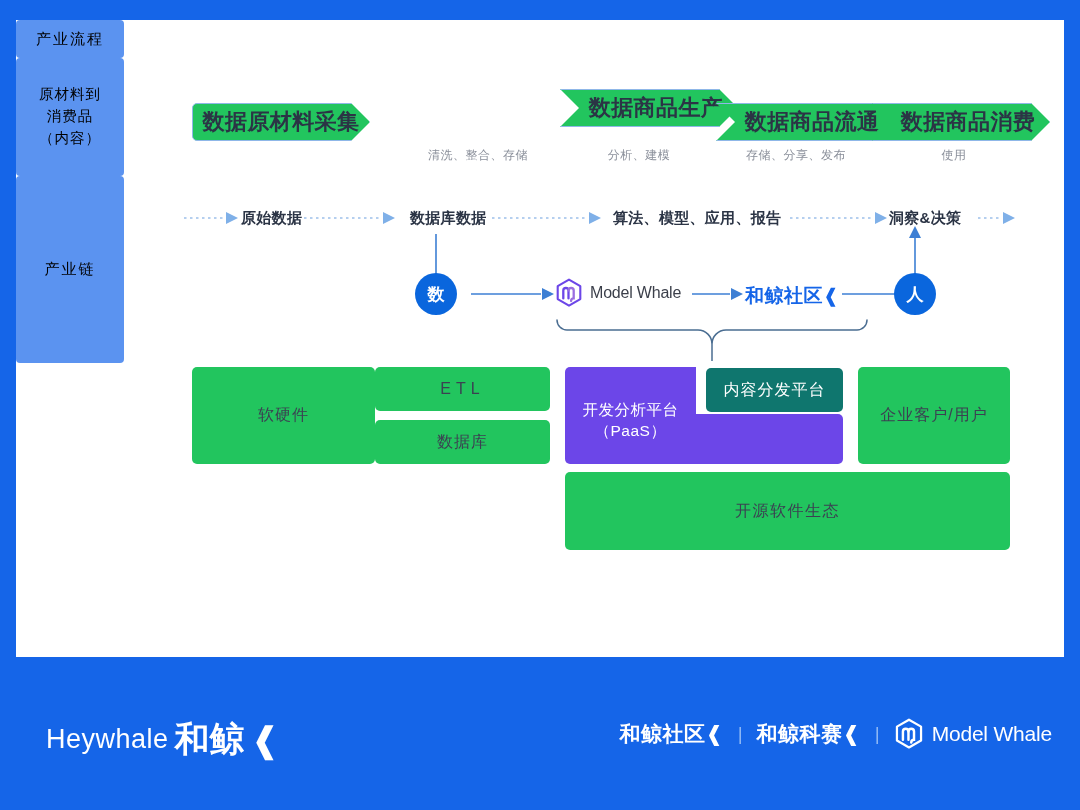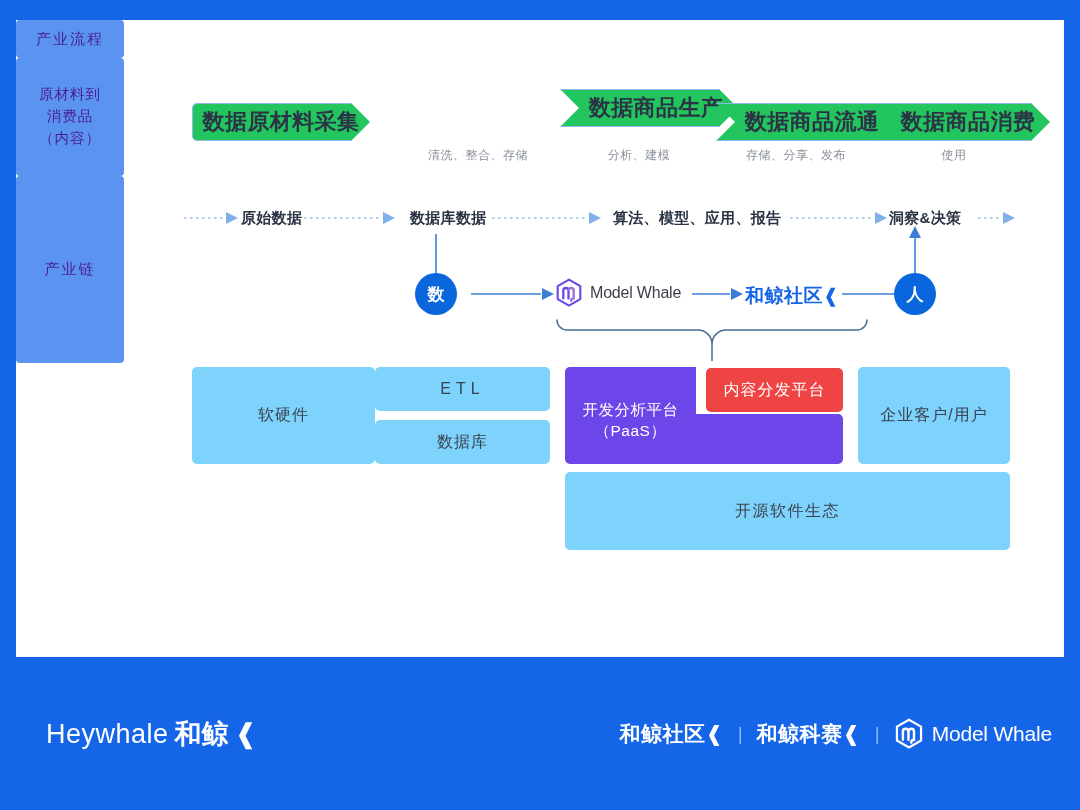--- a/index.html
+++ b/index.html
@@ -18,21 +18,21 @@
     background: #ffffff;
   }
 
   
   .abs { position: absolute; }
 
   
   .row-label {
     background: #5b93f0;
     border-radius: 4px;
-    color: #4c1d95;
+    color: #000000;
     display: flex; align-items: center; justify-content: center;
     text-align: center;
     letter-spacing: 2px;
     font-size: 15px;
     line-height: 1.5;
   }
   .chev {
     position: absolute;
     height: 38px;
     border: 1.3px solid #8fb7e8;
@@ -80,21 +80,21 @@
     font-size: 19px;
     font-weight: bold;
     color: #1565e8;
     white-space: nowrap;
     letter-spacing: 0.5px;
   }
 
   
   .lblue-box {
     position: absolute;
-    background: #7dd3fc;
+    background: #22c55e;
     border-radius: 5px;
     display: flex; align-items: center; justify-content: center;
     font-size: 16px;
     color: #3b4252;
     letter-spacing: 1px;
     text-align: center;
   }
   .paas-box {
     position: absolute;
     background: #6c46e8;
@@ -104,41 +104,41 @@
     position: absolute;
     color: #fff;
     font-size: 15.5px;
     text-align: center;
     line-height: 1.35;
     white-space: nowrap;
     letter-spacing: 0.5px;
   }
   .cdp-box {
     position: absolute;
-    background: #ef4444;
+    background: #0f766e;
     border-radius: 5px;
     color: #fff;
     display: flex; align-items: center; justify-content: center;
     font-size: 16px;
     letter-spacing: 1px;
   }
 
   
   #footer {
     position: absolute; left: 0; top: 657px;
     width: 1080px; height: 153px;
     color: #fff;
   }
   .logo-left {
     position: absolute; left: 46px; top: 716px;
     display: flex; align-items: center; gap: 6px;
     color: #fff;
   }
   .hw-latin { font-size: 27px; letter-spacing: 0.5px; font-weight: 300; }
-  .hw-cn    { font-size: 27px; font-weight: bold; letter-spacing: 0px; }
+  .hw-cn    { font-size: 35px; font-weight: bold; letter-spacing: 0px; }
   .logo-right {
     position: absolute; right: 28px; top: 718px;
     display: flex; align-items: center; gap: 14px;
     color: #fff;
   }
   .fr-item { font-size: 21px; font-weight: bold; letter-spacing: 0.5px; white-space: nowrap; }
   .fr-div { color: #8fb8f5; font-size: 19px; font-weight: 300; }
   .mw-footer { display: flex; align-items: center; gap: 8px; }
   .mw-footer-text { font-size: 21px; letter-spacing: -0.2px; white-space: nowrap; }
   svg { display: block; overflow: visible; }

